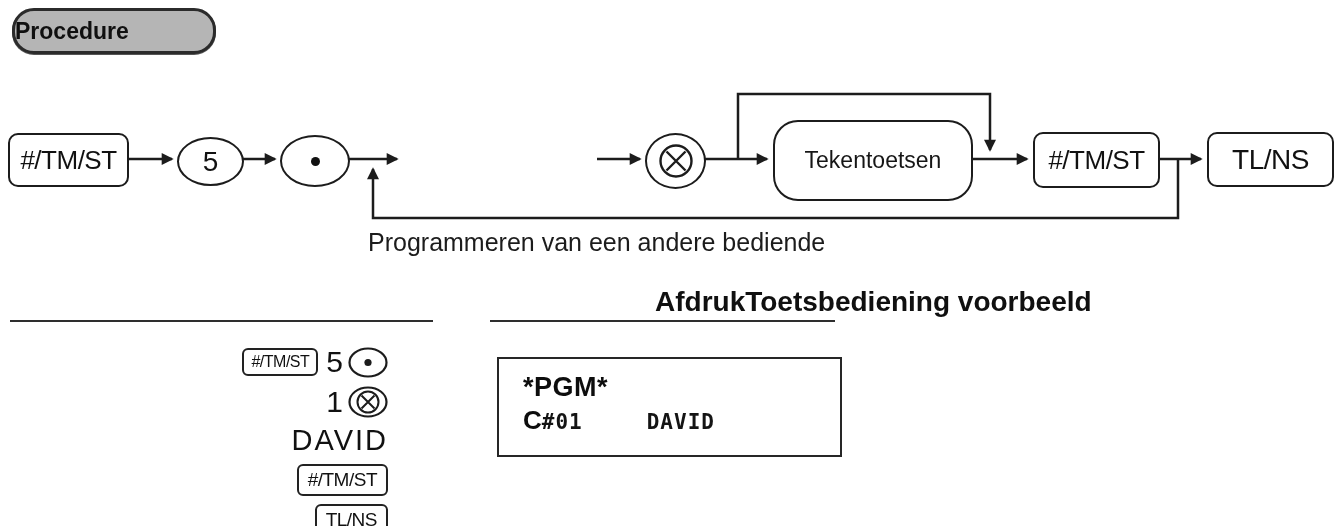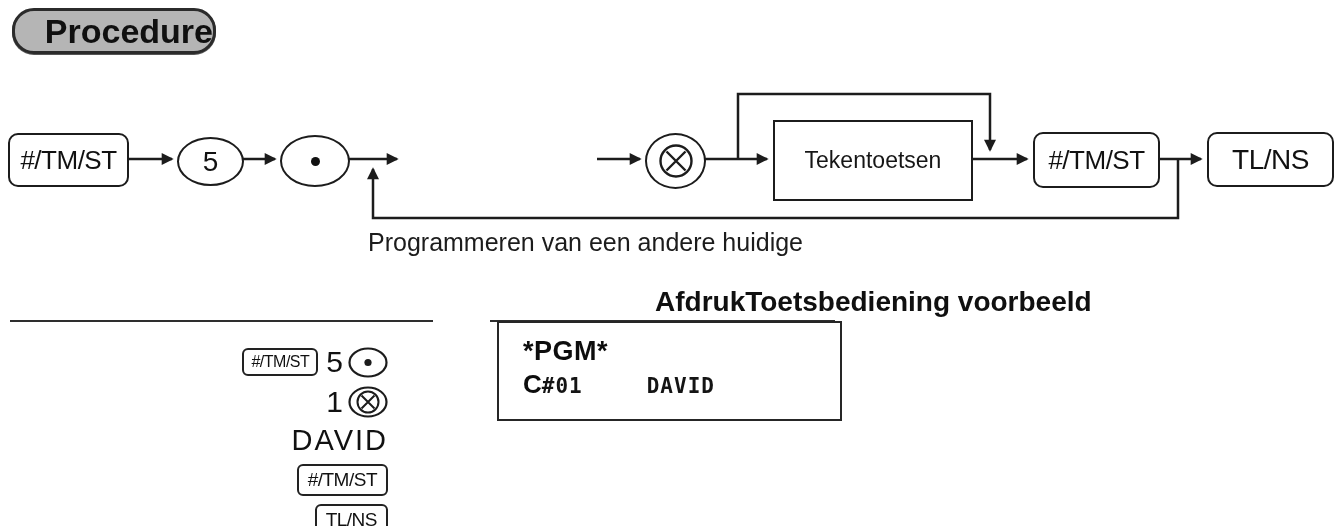--- a/index.html
+++ b/index.html
@@ -7,22 +7,22 @@
   #stage{position:relative;width:1340px;height:526px;background:#fff;overflow:hidden;}
 
   
   .abs{position:absolute;}
   .label{white-space:nowrap;color:#1f1f1f;}
 
   
   .pill{
     left:12px;top:8px;width:198px;height:40px;
     background:#b5b5b5;border:3px solid #2b2b2b;border-radius:22px;
-    display:flex;align-items:center;justify-content:flex-end;
-    font-weight:bold;font-size:34px;color:#101010;
+    display:flex;align-items:center;justify-content:flex-start;
+    font-weight:bold;font-size:23px;color:#101010;
     box-shadow:0 1px 0 #555;
   }
 
   
   .key{
     background:#fff;border:2.5px solid #1c1c1c;border-radius:10px;
     display:flex;align-items:center;justify-content:center;
     font-size:26px;color:#111;letter-spacing:-0.5px;
   }
   .fbox{
@@ -51,21 +51,21 @@
     color:#111;white-space:nowrap;
   }
   .minikey.sm{height:24px;padding:0 7px;font-size:16px;letter-spacing:-0.5px;}
   .minikey.md{height:28px;padding:0 9px;font-size:19px;letter-spacing:-0.5px;}
   .bignum{font-size:30px;color:#111;}
   .seq-david{font-size:29px;letter-spacing:2px;color:#111;}
 
   
   .pe-title{font-weight:bold;font-size:28px;color:#101010;white-space:nowrap;}
   .receipt{
-    left:497px;top:321px;width:341px;height:96px;
+    left:497px;top:357px;width:341px;height:96px;
     background:#fff;border:2.5px solid #262626;
   }
   .r-line1{margin:13px 0 2px 24px;font-weight:bold;font-size:27px;letter-spacing:0.5px;color:#0d0d0d;}
   .r-line2{margin-left:24px;display:flex;align-items:baseline;}
   .r-c{font-weight:bold;font-size:26px;color:#0d0d0d;}
   .r-mono{font-family:"DejaVu Sans Mono",monospace;font-weight:bold;font-size:21px;letter-spacing:1px;color:#141414;}
   .r-david{margin-left:64px;}
 
   svg{display:block;}
 </style>
@@ -90,21 +90,21 @@
       <path d="M1156,159 H1201" marker-end="url(#ah)"></path>
       <path d="M738,159 V94 H990 V150" marker-end="url(#ah)"></path>
       <path d="M1178,159 V218 H373 V169" marker-end="url(#ah)"></path>
     </g>
   </svg>
 
   <div class="abs pill">
     <span>Procedure</span>
   </div>
 
-  <div class="abs label note" style="left:368px;top:228px;">Programmeren van een andere huidige</div>
+  <div class="abs label note" style="left:368px;top:228px;">Programmeren van een andere bediende</div>
 
   <div class="abs key" style="left:8px;top:133px;width:117px;height:50px;">
     <span>#/TM/ST</span>
   </div>
 
   <div class="abs ell" style="left:177px;top:137px;width:63px;height:45px;">
     <span>5</span>
   </div>
 
   <div class="abs ell" style="left:280px;top:135px;width:66px;height:48px;">
@@ -112,21 +112,21 @@
   </div>
 
 
   <div class="abs ell" style="left:645px;top:133px;width:57px;height:52px;">
     <svg width="36" height="36" viewBox="0 0 36 36">
       <circle cx="18" cy="18" r="15.5" fill="none" stroke="#1c1c1c" stroke-width="2.4"></circle>
       <path d="M8.5,8.5 L27.5,27.5 M27.5,8.5 L8.5,27.5" stroke="#1c1c1c" stroke-width="2.4"></path>
     </svg>
   </div>
 
-  <div class="abs fbox" style="left:773px;top:120px;width:196px;height:77px;">
+  <div class="abs fbox" style="left:773px;top:120px;width:196px;height:77px;border-radius:25px;">
     <span>Tekentoetsen</span>
   </div>
 
   <div class="abs key" style="left:1033px;top:132px;width:123px;height:52px;">
     <span>#/TM/ST</span>
   </div>
 
   <div class="abs key" style="left:1207px;top:132px;width:123px;height:51px;font-size:28px;">
     <span>TL/NS</span>
   </div>

